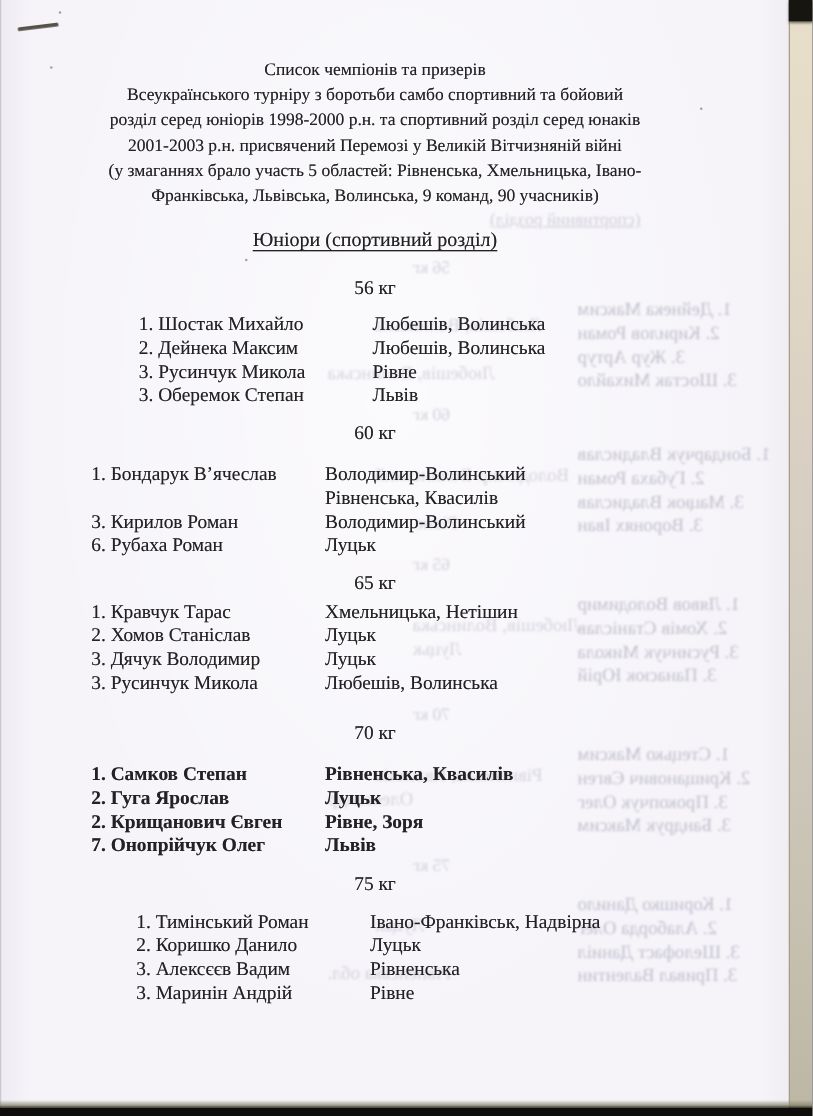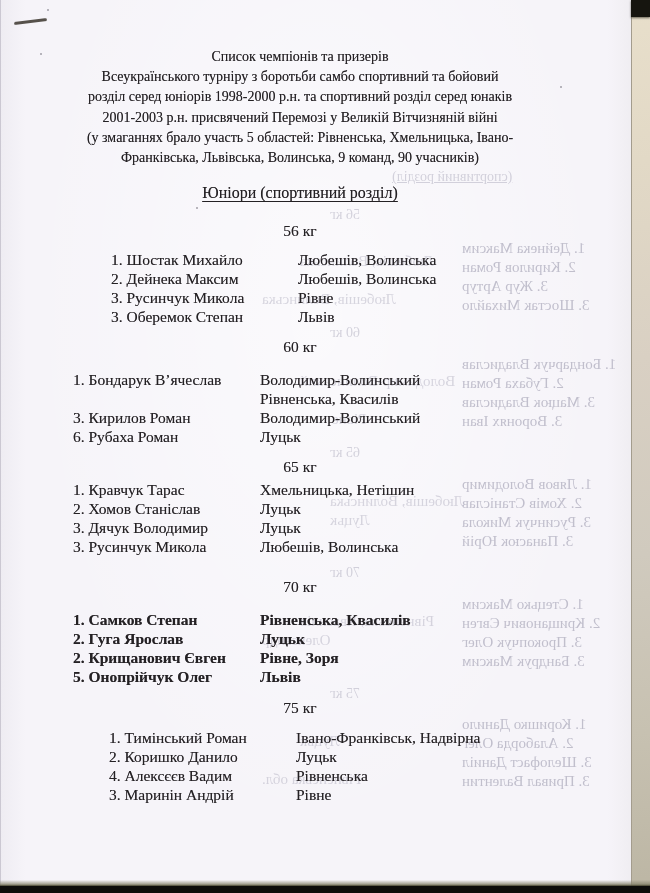--- a/index.html
+++ b/index.html
@@ -171,36 +171,36 @@
           </div>
           <div class="row">
             <span class="place-name">2. Гуга Ярослав</span>
             <span class="team">Луцьк</span>
           </div>
           <div class="row">
             <span class="place-name">2. Крищанович Євген</span>
             <span class="team">Рівне, Зоря</span>
           </div>
           <div class="row">
-            <span class="place-name">5. Онопрійчук Олег</span>
+            <span class="place-name">7. Онопрійчук Олег</span>
             <span class="team">Львів</span>
           </div>
         </div>
         <div class="weight" style="top: 699px;">75 кг</div>
         <div class="rows" style="top: 728px; margin-left: 36px;">
           <div class="row">
             <span class="place-name">1. Тимінський Роман</span>
             <span class="team">Івано-Франківськ, Надвірна</span>
           </div>
           <div class="row">
             <span class="place-name">2. Коришко Данило</span>
             <span class="team">Луцьк</span>
           </div>
           <div class="row">
-            <span class="place-name">4. Алексєєв Вадим</span>
+            <span class="place-name">3. Алексєєв Вадим</span>
             <span class="team">Рівненська</span>
           </div>
           <div class="row">
             <span class="place-name">3. Маринін Андрій</span>
             <span class="team">Рівне</span>
           </div>
         </div>
       </div>
   </div>
 

